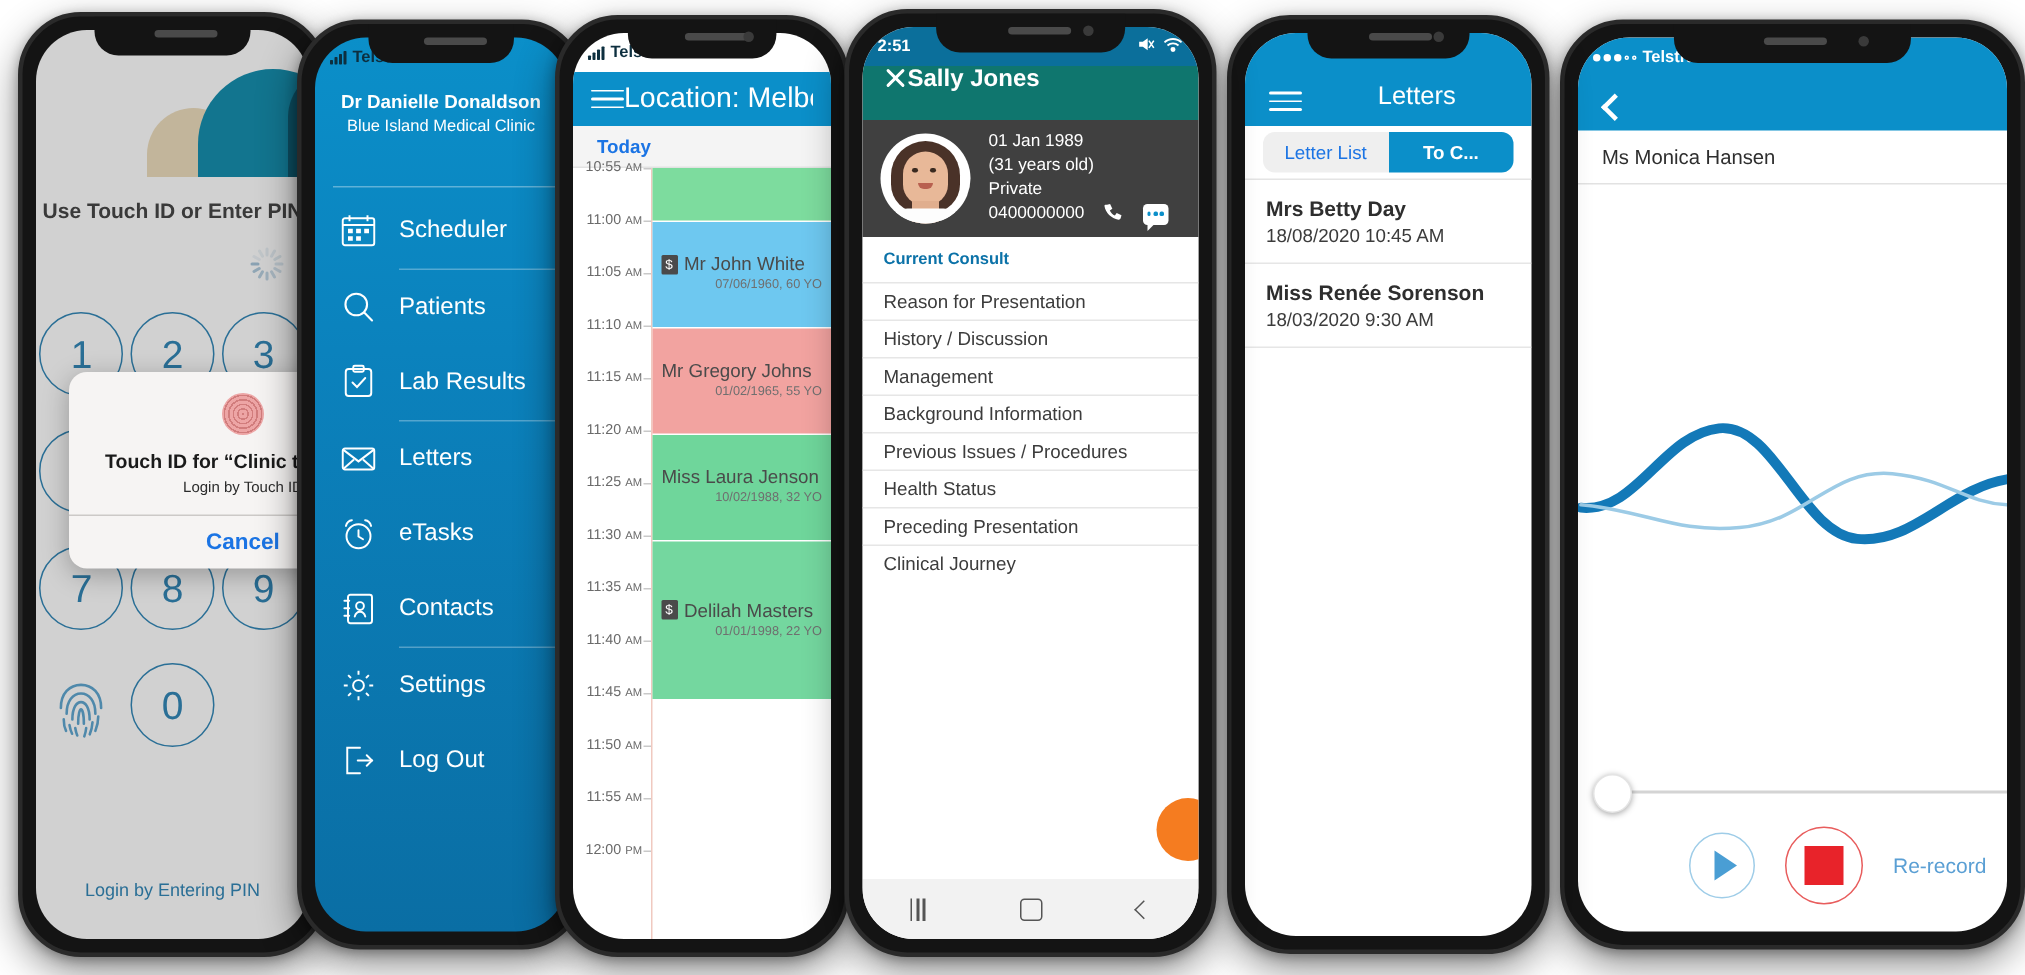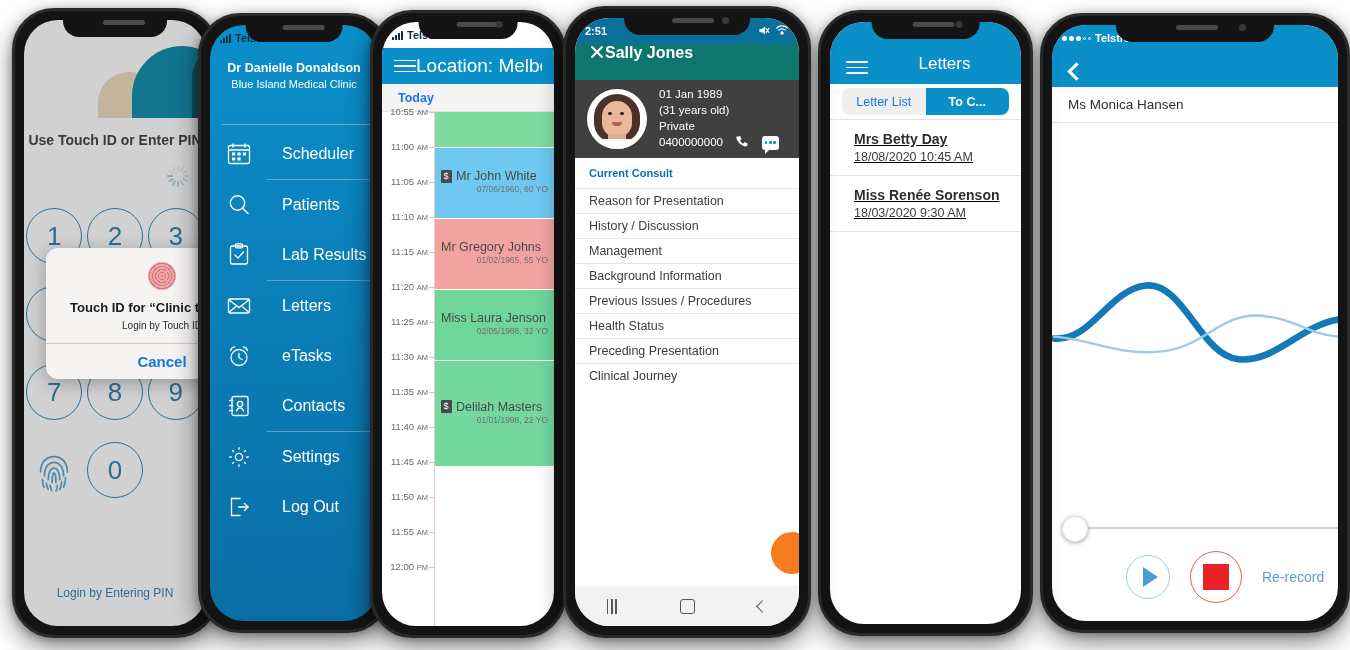--- a/index.html
+++ b/index.html
@@ -104,21 +104,21 @@
   
   #p2 { left: 198px; top: 13px; width: 192px; height: 620px; z-index: 7; }
   #p2 .screen { background: linear-gradient(180deg, #0b8fc9 0%, #0b82bd 35%, #0a6ea4 100%); }
   #p2 .statusbar { color: #0d2f3f; }
   .p2-head { position: absolute; top: 26px; left: 0; width: 100%; padding: 10px 0 14px;
     text-align: center; color: #fff; }
   .p2-doc { font-size: 12.5px; font-weight: bold; white-space: nowrap; }
   .p2-clinic { font-size: 11px; margin-top: 3px; white-space: nowrap; }
   .p2-rule { position: absolute; top: 99px; left: 12px; right: 0; height: 1px; background: rgba(255,255,255,.35); }
   .menu { position: absolute; top: 104px; left: 0; width: 100%; }
-  .menu-item { display: flex; align-items: center; gap: 30px; padding: 12px 0 12px 16px; }
+  .menu-item { display: flex; align-items: center; gap: 14px; padding: 12px 0 12px 16px; }
   .menu-item .mi-ic { width: 26px; height: 26px; flex: none; color: #fff; }
   .menu-item .mi-lb { font-size: 16px; color: #fff; white-space: nowrap; }
   .menu-sep { height: 1px; background: rgba(255,255,255,.3); margin-left: 56px; }
 
   
   #p3 { left: 370px; top: 10px; width: 196px; height: 628px; z-index: 8; }
   #p3 .screen { background: #fff; }
   #p3 .statusbar { color: #0d2f3f; }
   .p3-nav { position: absolute; top: 26px; left: 0; right: 0; height: 36px; background: #0b8fc9;
     display: flex; align-items: center; padding: 0 12px; }
@@ -196,21 +196,21 @@
   .p5-nav { position: absolute; top: 0; left: 0; right: 0; height: 62px; background: #0b8fc9;
     display: flex; align-items: flex-end; padding: 0 16px 10px; gap: 16px; }
   .p5-title { flex: 1; text-align: center; color: #fff; font-size: 17px; white-space: nowrap; }
   .p5-seg { position: absolute; top: 62px; left: 0; right: 0; height: 36px; padding: 4px 12px;
     background: #fff; border-bottom: 1px solid #e4e4e4; display: flex; }
   .seg { flex: 1; display: flex; align-items: center; justify-content: center;
     font-size: 12.5px; white-space: nowrap; }
   .seg.inactive { background: #efefef; color: #1b74e4; border-radius: 8px 0 0 8px; font-weight: normal; }
   .seg.active { background: #0b8fc9; color: #fff; border-radius: 0 8px 8px 0; font-weight: bold; }
   .p5-list { position: absolute; top: 98px; left: 0; right: 0; bottom: 0; }
-  .p5-item { padding: 11px 24px; border-bottom: 1px solid #e6e6e6; text-decoration: underline; }
+  .p5-item { padding: 11px 14px; border-bottom: 1px solid #e6e6e6; }
   .p5-item .t { font-size: 14px; font-weight: bold; color: #2e2e2e; white-space: nowrap; }
   .p5-item .d { font-size: 12.5px; color: #3c3c3c; margin-top: 3px; white-space: nowrap; }
 
   
   #p6 { left: 1040px; top: 13px; width: 310px; height: 620px; z-index: 7; }
   #p6 .screen { background: #fff; }
   .p6-nav { position: absolute; top: 0; left: 0; right: 0; height: 62px; background: #0b8fc9;
     display: flex; align-items: flex-end; padding: 0 14px 9px; }
   .chev-back { width: 13px; height: 13px; border-left: 3px solid #fff; border-bottom: 3px solid #fff;
     transform: rotate(45deg); margin-left: 4px; }
@@ -515,21 +515,21 @@
             <div class="appt" style="top: 107px; height: 70px; background: rgb(242, 163, 160);">
               <div class="nm" style="margin-top: 21px;">
                 <span>Mr Gregory Johns</span>
               </div>
               <div class="dob" style="margin-left: 0px;">01/02/1965, 55 YO</div>
             </div>
             <div class="appt" style="top: 178px; height: 70px; background: rgb(111, 214, 155);">
               <div class="nm" style="margin-top: 21px;">
                 <span>Miss Laura Jenson</span>
               </div>
-              <div class="dob" style="margin-left: 0px;">02/05/1988, 32 YO</div>
+              <div class="dob" style="margin-left: 0px;">10/02/1988, 32 YO</div>
             </div>
             <div class="appt" style="top: 249px; height: 105px; background: rgb(116, 215, 159);">
               <div class="nm" style="margin-top: 38.5px;">
                 <span class="doc-ic"></span>
                 <span>Delilah Masters</span>
               </div>
               <div class="dob" style="margin-left: 15px;">01/01/1998, 22 YO</div>
             </div>
           </div>
       </div>

